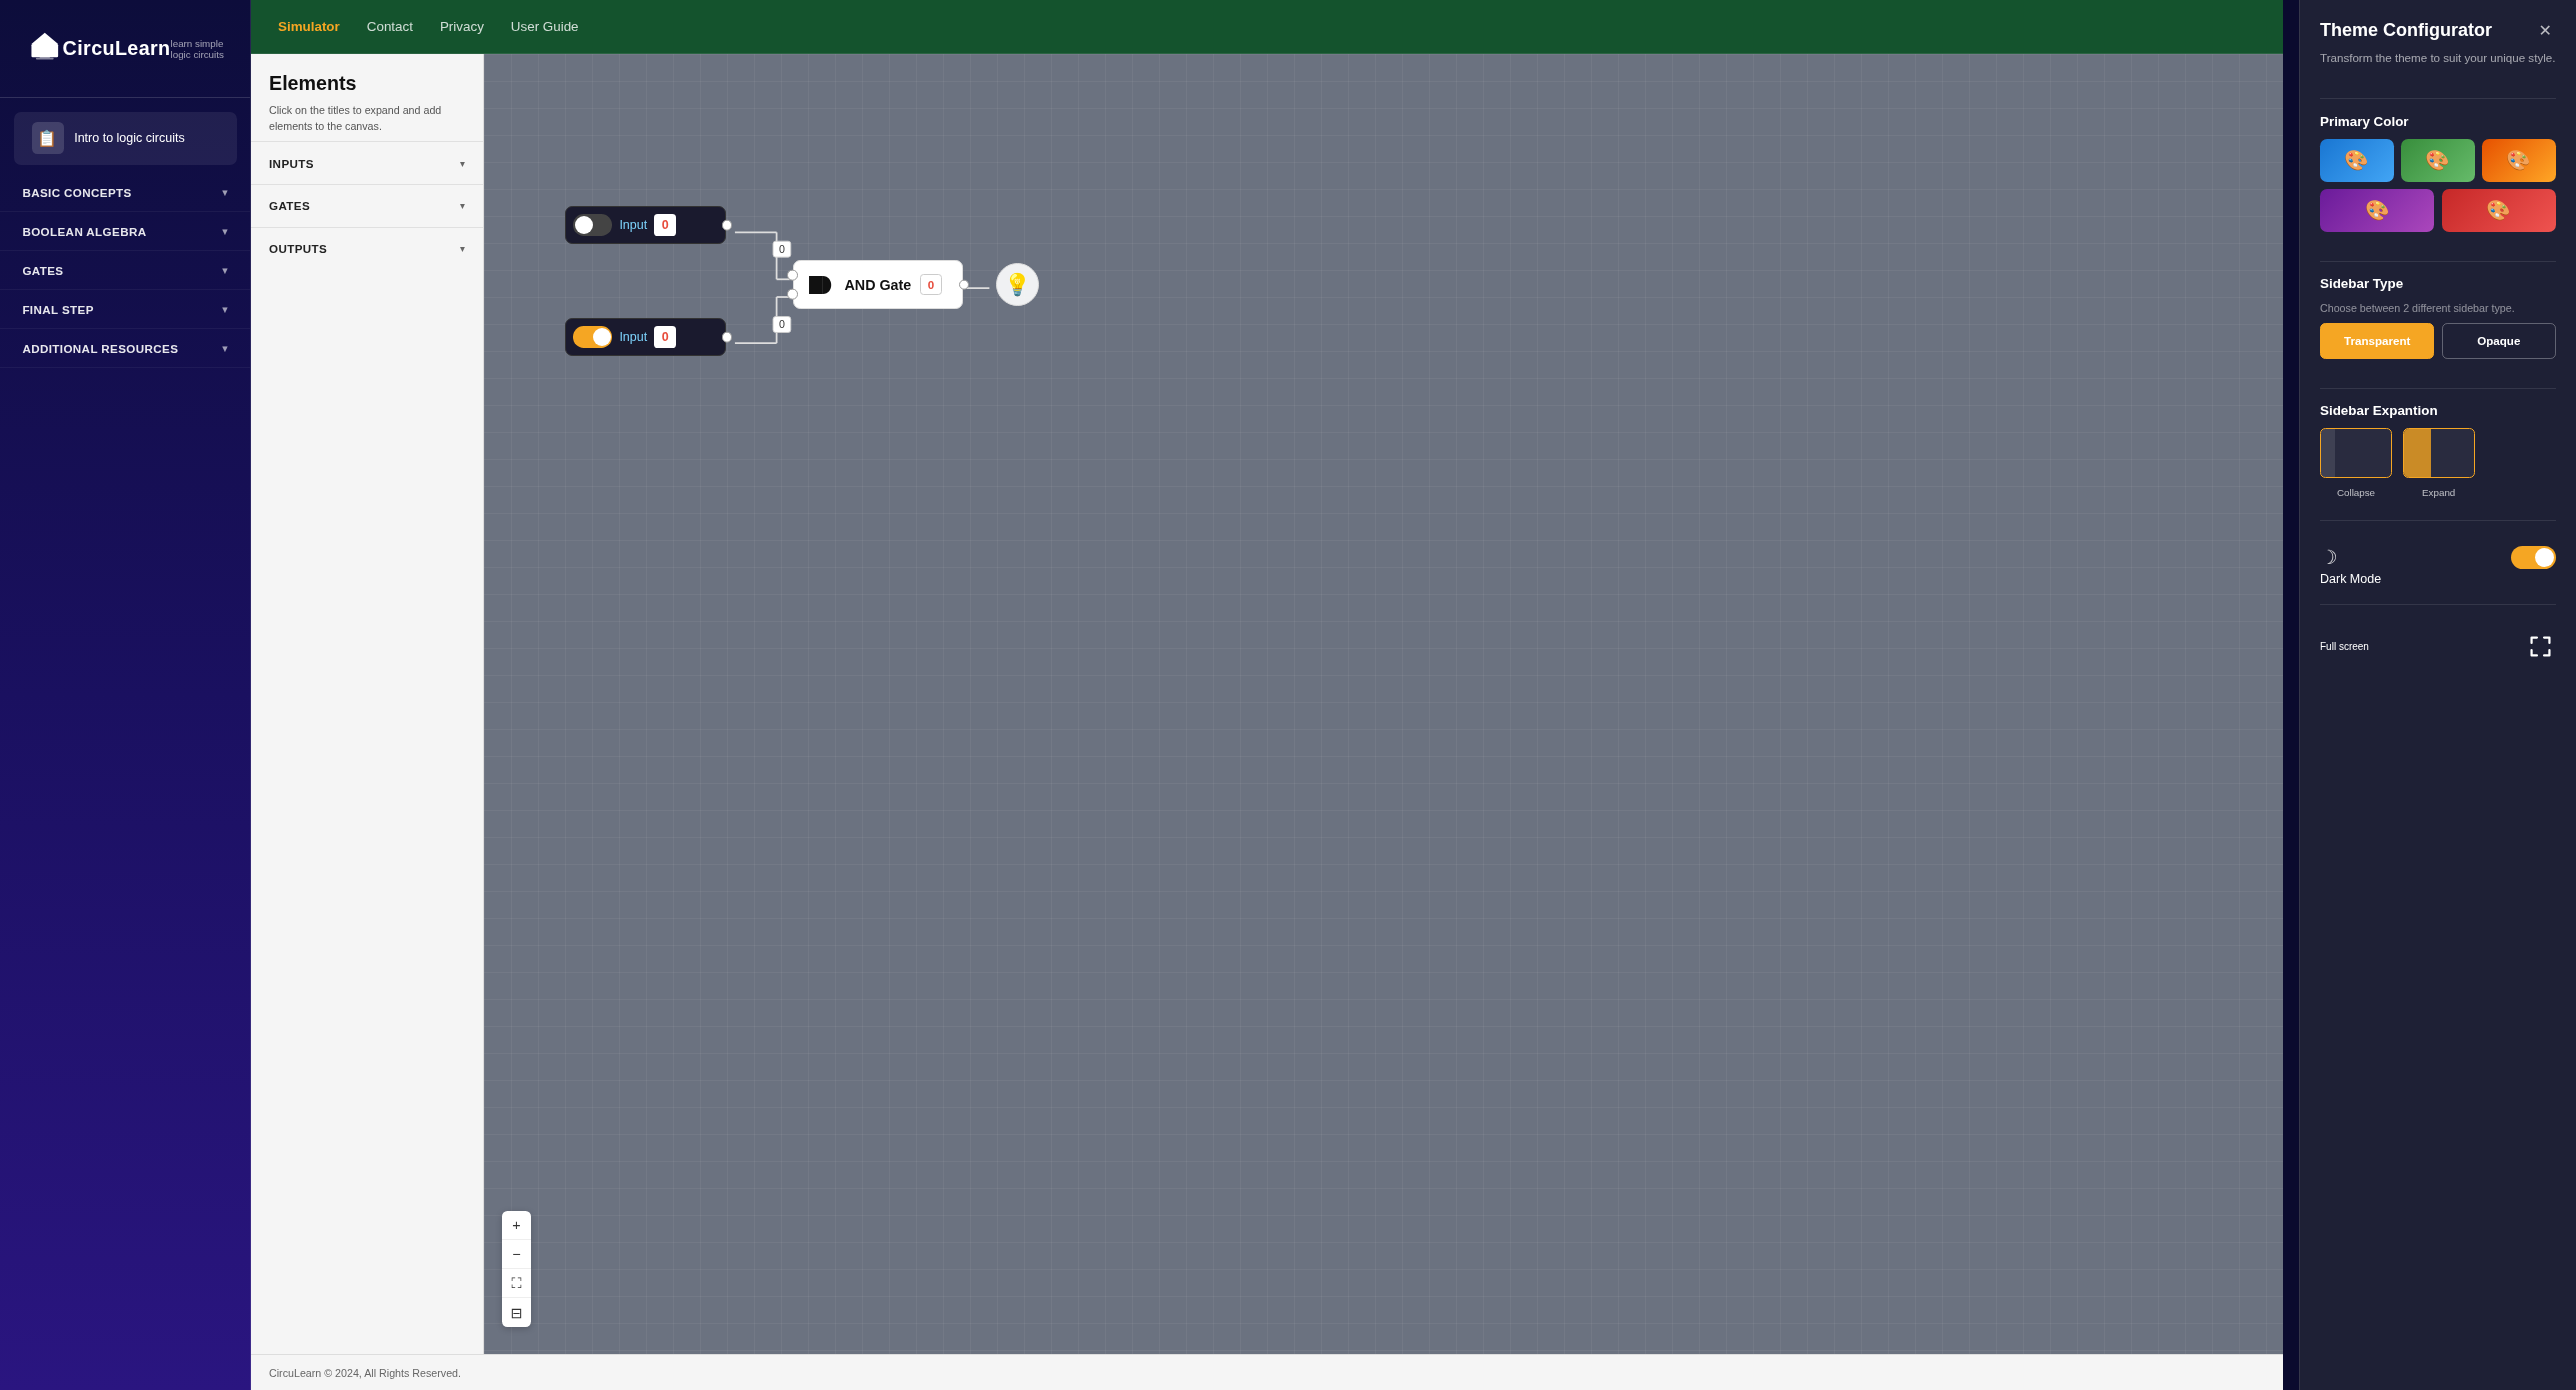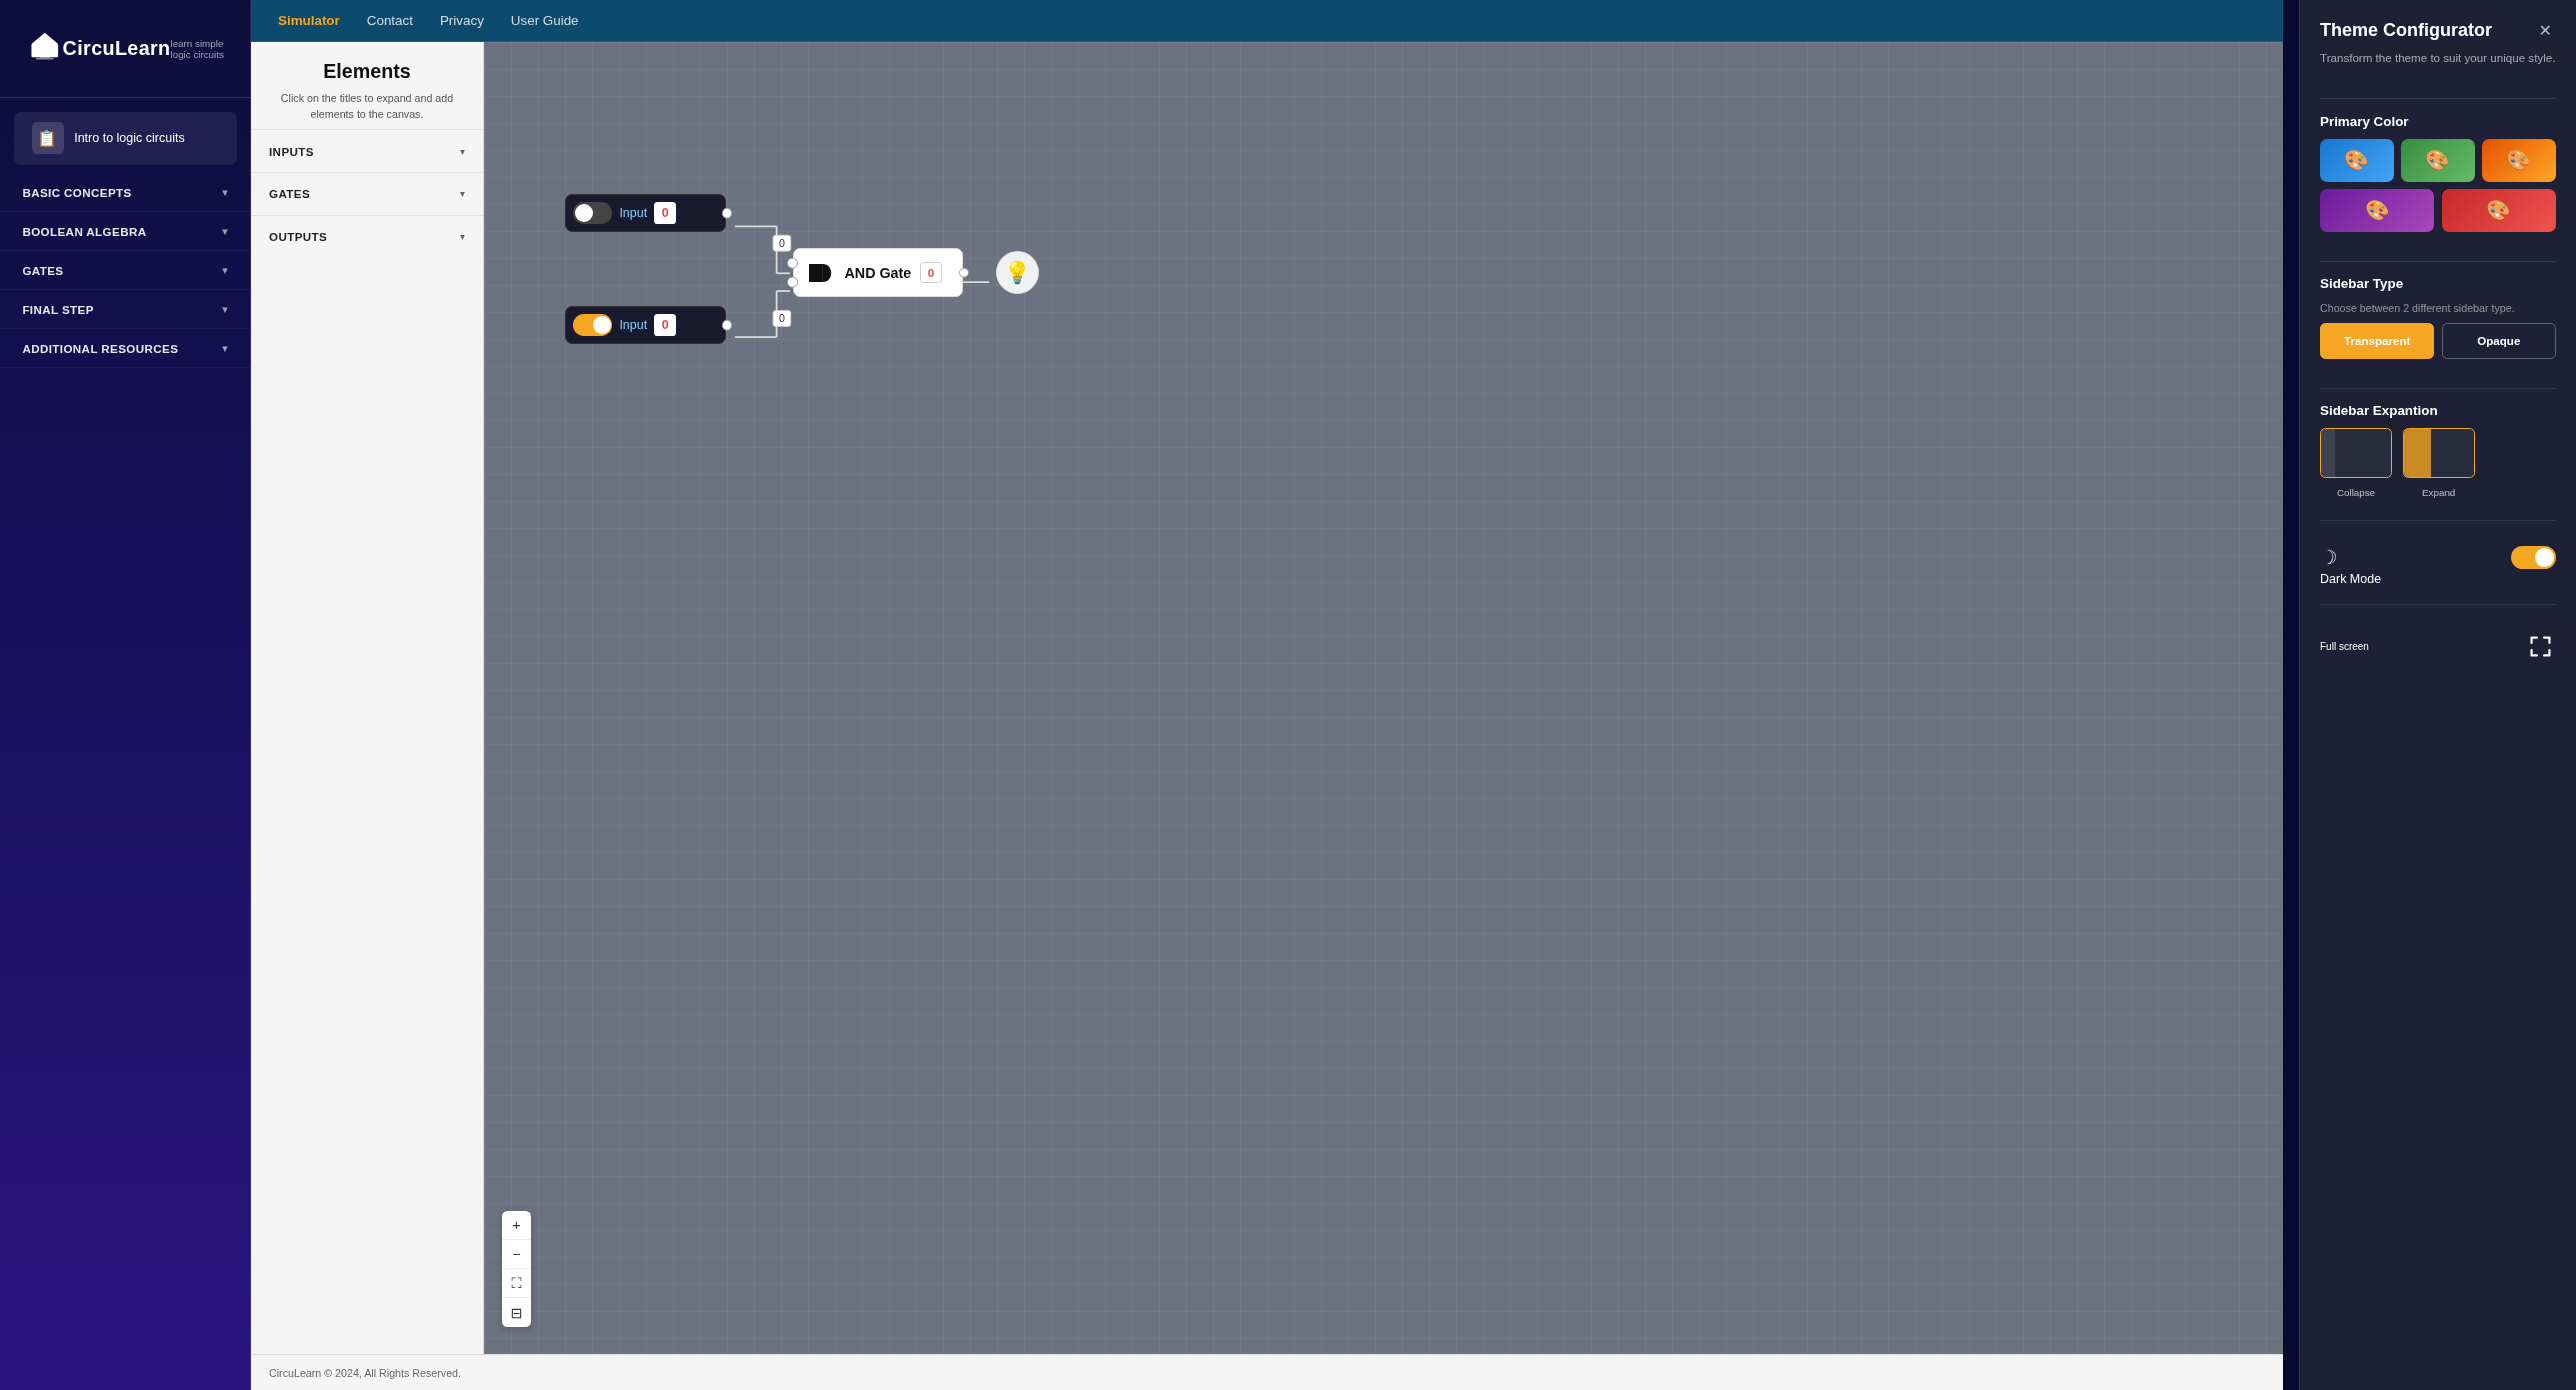--- a/index.html
+++ b/index.html
@@ -115,23 +115,23 @@
     .main-content {
       flex: 1;
       display: flex;
       flex-direction: column;
       background: #1a1a3e;
       overflow: hidden;
     }
 
     
     .top-nav {
-      background: #0c4a6e;
+      background: #14532d;
       padding: 0 27px;
-      height: 42px;
+      height: 54px;
       display: flex;
       align-items: center;
       gap: 27px;
       border-bottom: 0.9px solid rgba(255,255,255,0.1);
       flex-shrink: 0;
     }
 
     .nav-link {
       font-size: 13.4px;
       color: rgba(255,255,255,0.8);
@@ -158,21 +158,20 @@
       min-width: 233px;
       background: #f5f5f5;
       color: #333;
       display: flex;
       flex-direction: column;
       border-right: 0.9px solid #ddd;
     }
 
     .elements-header {
       padding: 18px 18px 7.2px 18px;
-      text-align: center;
     }
 
     .elements-title {
       font-size: 19.7px;
       font-weight: 700;
       color: #111;
       margin-bottom: 7.2px;
     }
 
     .elements-desc {

